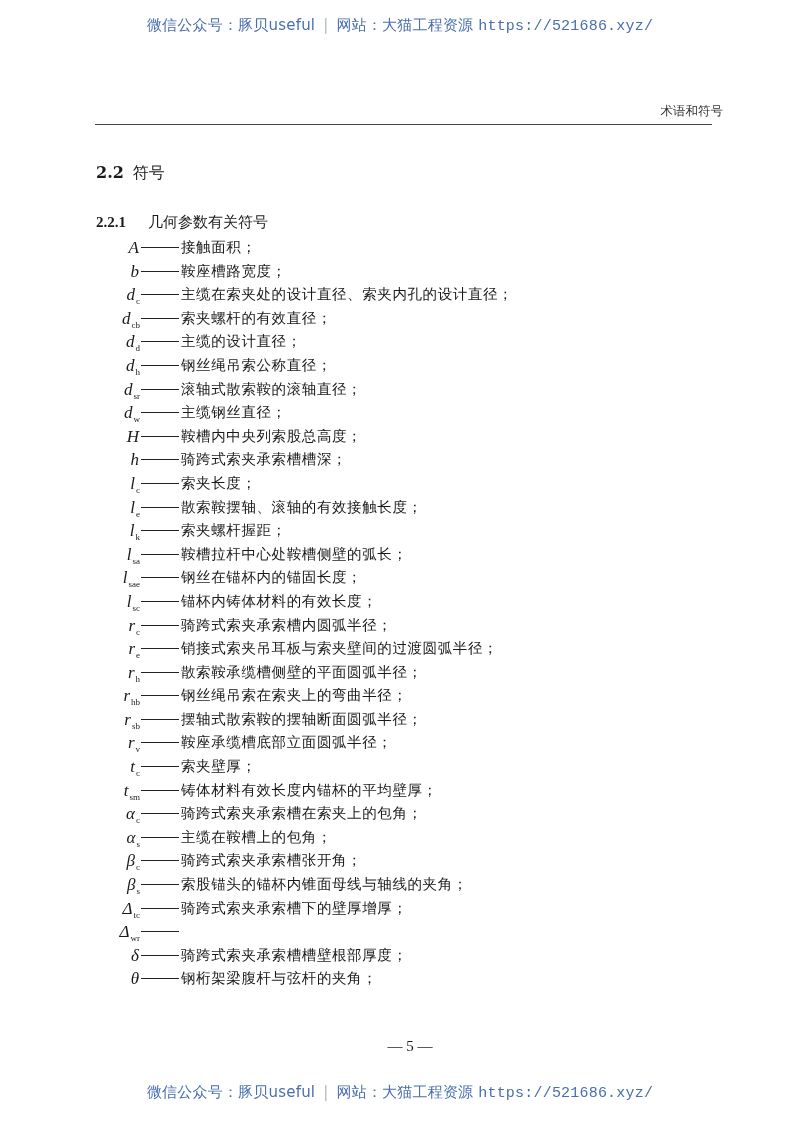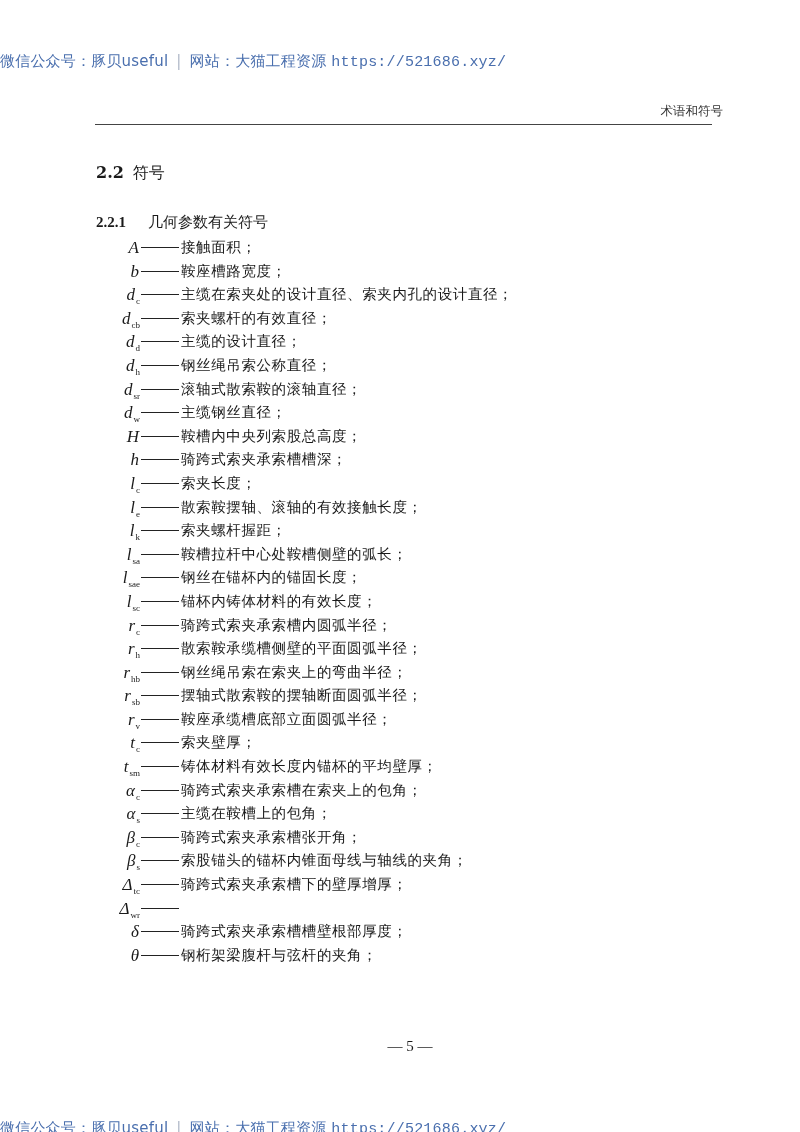--- a/index.html
+++ b/index.html
@@ -12,25 +12,25 @@
       height: 1132px;
       position: relative;
       overflow: hidden;
       font-family: "DejaVu Serif", "Liberation Serif", serif;
       color: #1a1a1a;
     }
     .watermark {
       position: absolute;
       left: 0;
       width: 800px;
+      text-align: center;
       font-size: 15px;
       color: #4a6fae;
       font-family: "DejaVu Sans", "Liberation Sans", sans-serif;
       letter-spacing: 0.2px;
-      margin-top: 36px;
     }
     .watermark .wm-sep {
       color: #b0b8c8;
       margin: 0 8px;
     }
     .watermark .wm-url {
       font-family: "Liberation Mono", "DejaVu Sans Mono", monospace;
     }
     #wm-top { top: 16px; }
     #wm-bottom { top: 1083px; }
@@ -224,20 +224,25 @@
       <span class="symbol-cell"><span>l</span><span class="sub">sc</span></span>
       <span class="dash"></span>
       <span class="desc">锚杯内铸体材料的有效长度；</span>
     </div>
     <div class="symbol-row">
       <span class="symbol-cell"><span>r</span><span class="sub">c</span></span>
       <span class="dash"></span>
       <span class="desc">骑跨式索夹承索槽内圆弧半径；</span>
     </div>
     <div class="symbol-row">
+      <span class="symbol-cell"><span>r</span><span class="sub">e</span></span>
+      <span class="dash"></span>
+      <span class="desc">销接式索夹吊耳板与索夹壁间的过渡圆弧半径；</span>
+    </div>
+    <div class="symbol-row">
       <span class="symbol-cell"><span>r</span><span class="sub">h</span></span>
       <span class="dash"></span>
       <span class="desc">散索鞍承缆槽侧壁的平面圆弧半径；</span>
     </div>
     <div class="symbol-row">
       <span class="symbol-cell"><span>r</span><span class="sub">hb</span></span>
       <span class="dash"></span>
       <span class="desc">钢丝绳吊索在索夹上的弯曲半径；</span>
     </div>
     <div class="symbol-row">

